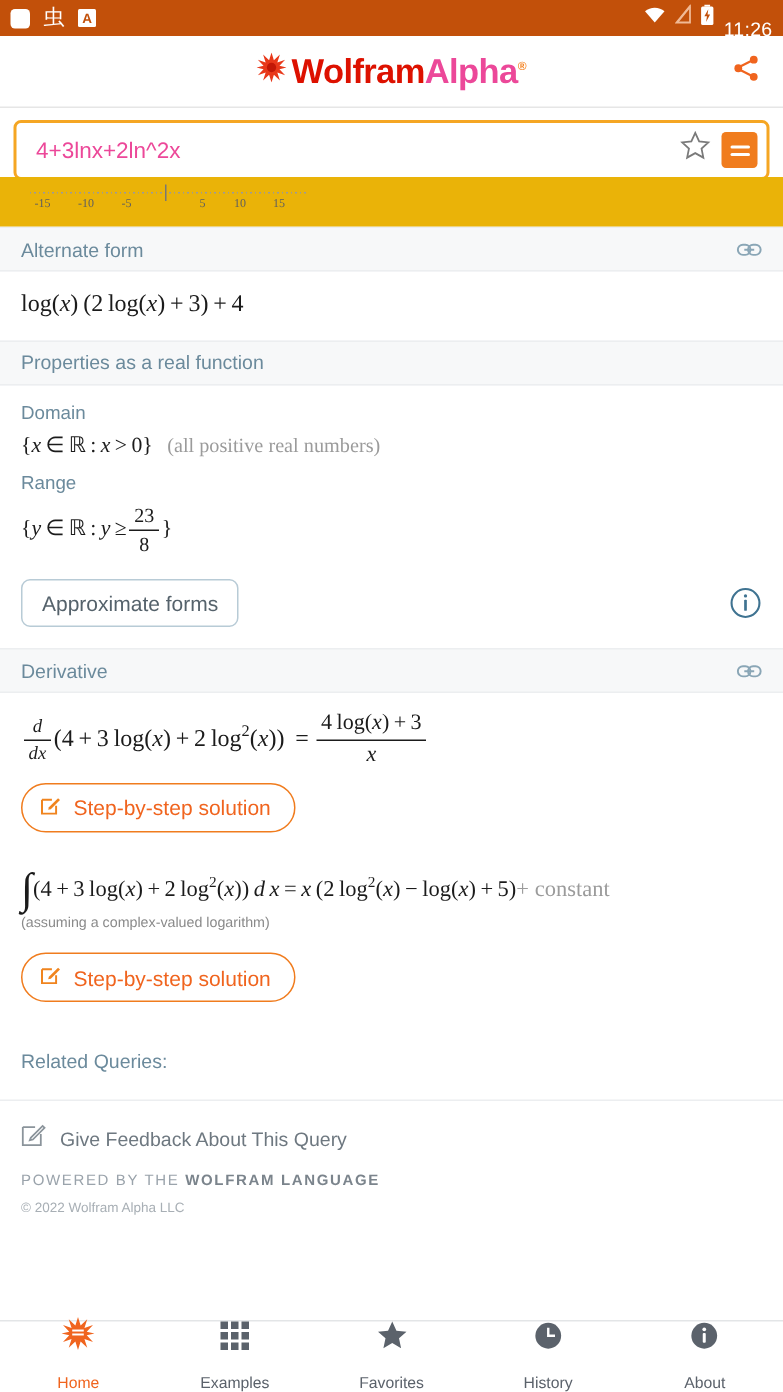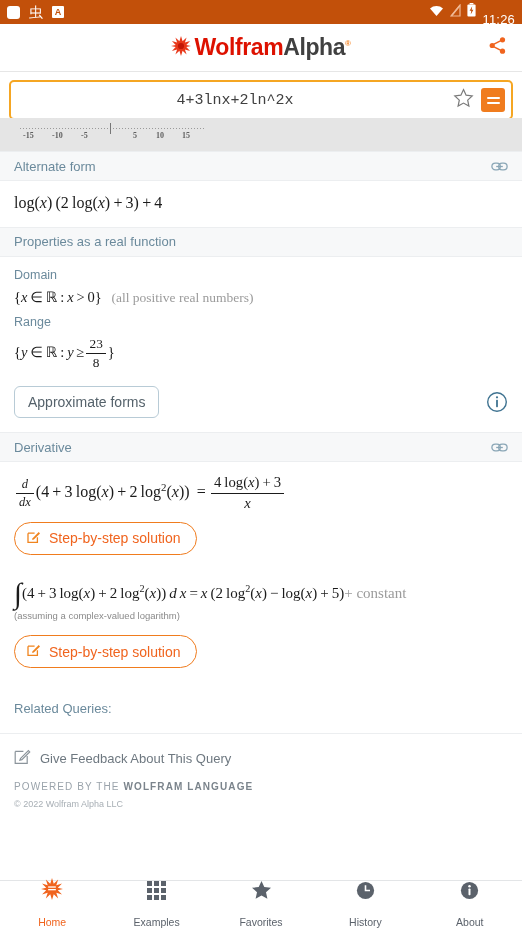--- a/index.html
+++ b/index.html
@@ -31,53 +31,53 @@
 
   
   .logobar {
     height:48px; background:#ffffff; position:relative;
     display:flex; align-items:center; justify-content:center;
     border-bottom:1px solid #e6e6e6;
   }
   .logo-wrap { display:flex; align-items:center; gap:3px; }
   .logo-word { font-size:23px; font-weight:bold; letter-spacing:-.4px; }
   .logo-w { color:#dd1100; }
-  .logo-a { color:#404040; }
+  .logo-a { color:#ec4899; }
   .logo-tm { font-size:8px; color:#f58220; vertical-align:super; }
   .share-btn {
     position:absolute; right:10px; top:50%; transform:translateY(-50%);
     width:30px; height:30px; display:flex; align-items:center; justify-content:center;
   }
 
   
   .searchwrap { padding:8px 9px 6px 9px; background:#fff; }
   .searchbox {
     height:40px; border:2px solid #f5a623; border-radius:5px;
     display:flex; align-items:center; padding:0 6px 0 11px; background:#fff;
   }
   .searchbox input {
-    flex:1; border:none; outline:none; font-size:15px; color:#404040;
-    font-family:Liberation Mono, monospace; background:transparent;text-align:center;
+    flex:1; border:none; outline:none; font-size:15px; color:#ec4899;
+    font-family:Liberation Sans, sans-serif; background:transparent;
   }
   .star-btn { width:30px; height:30px; display:flex; align-items:center; justify-content:center; }
   .kbd-btn {
     width:24px; height:24px; background:#f07c1e; border-radius:3px;
     display:flex; flex-direction:column; align-items:center; justify-content:center; gap:3px;
     margin-left:3px;
   }
   .kbd-btn i { display:block; width:13px; height:2px; background:#fff; border-radius:1px; }
 
   
   .content {
     position:absolute; top:118px; bottom:48px; left:0; right:0;
     overflow:hidden; background:#fff;
   }
 
   
-  .plotstrip { height:33px; position:relative; border-bottom:0; background:#e5e5e5;font-weight:bold; }
+  .plotstrip { height:33px; position:relative; border-bottom:0; background:#eab308; }
   .axisline {
     position:absolute; left:20px; top:10px; width:186px; height:1px;
     background:repeating-linear-gradient(to right,#9a9a9a 0 1px,transparent 1px 3px);
   }
   .zero-tick { position:absolute; left:110px; top:5px; width:1px; height:11px; background:#777; }
   .tick-lbl { position:absolute; top:13px; font-size:8px; color:#5f5f5f; font-family:"Liberation Serif", serif; }
 
   
   .sec-head {
     background:#f7f8f9; border-top:1px solid #eceef0; border-bottom:1px solid #eceef0;

